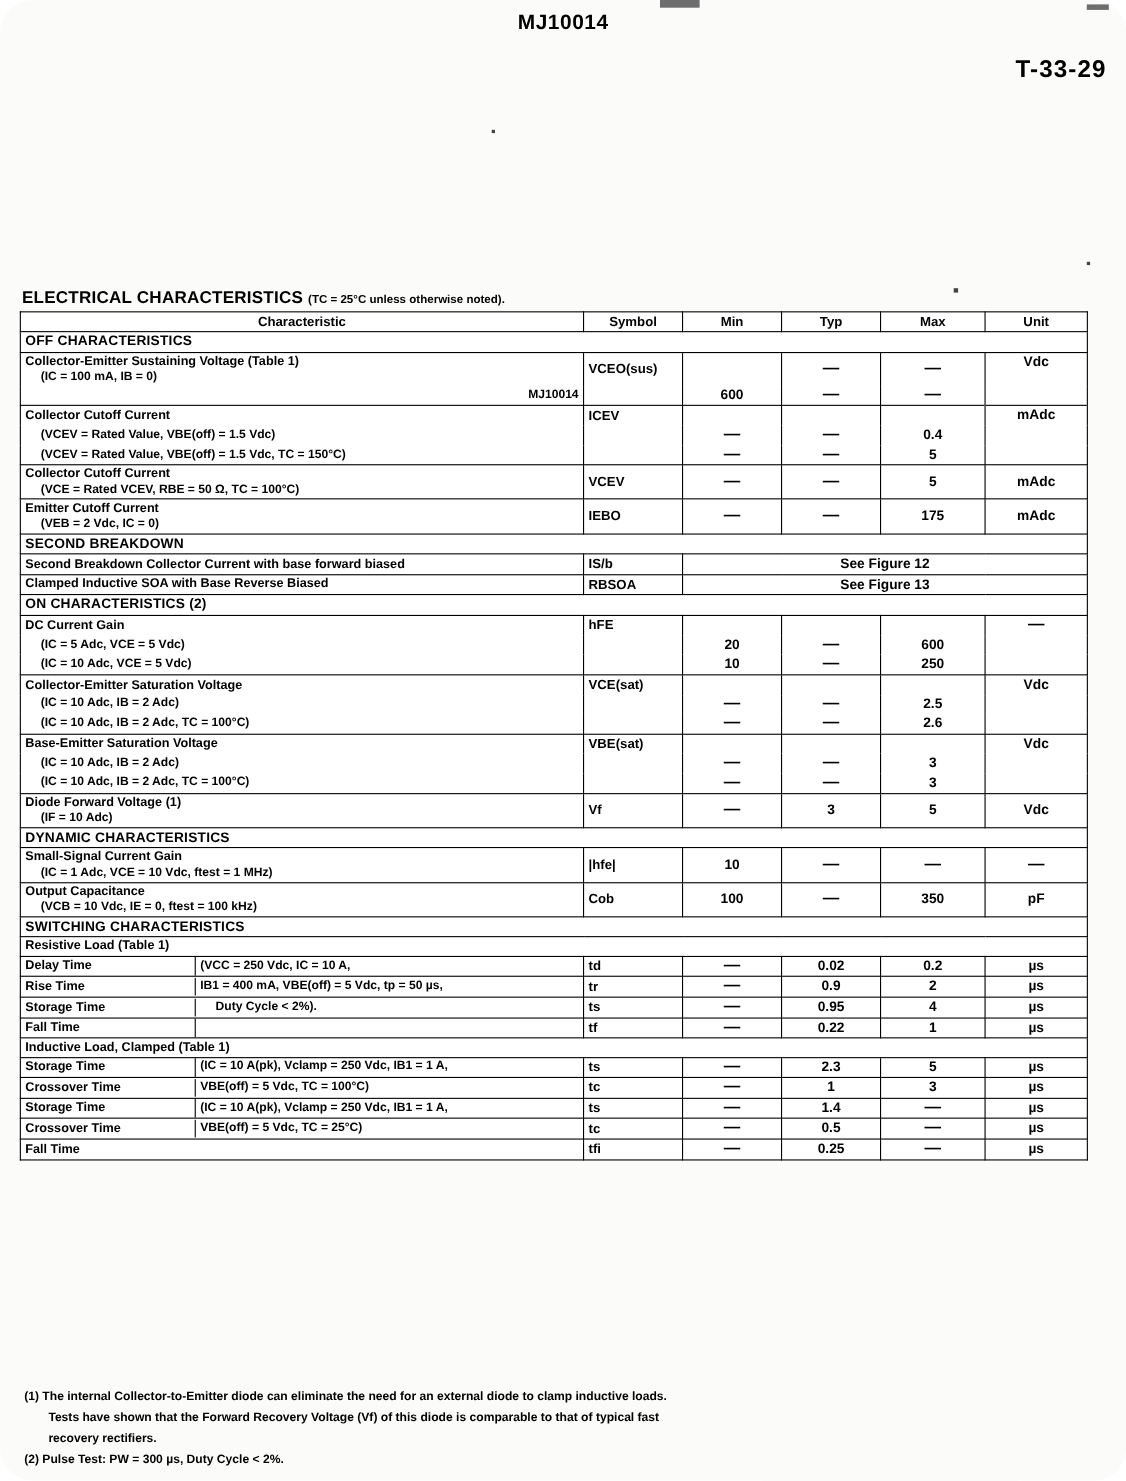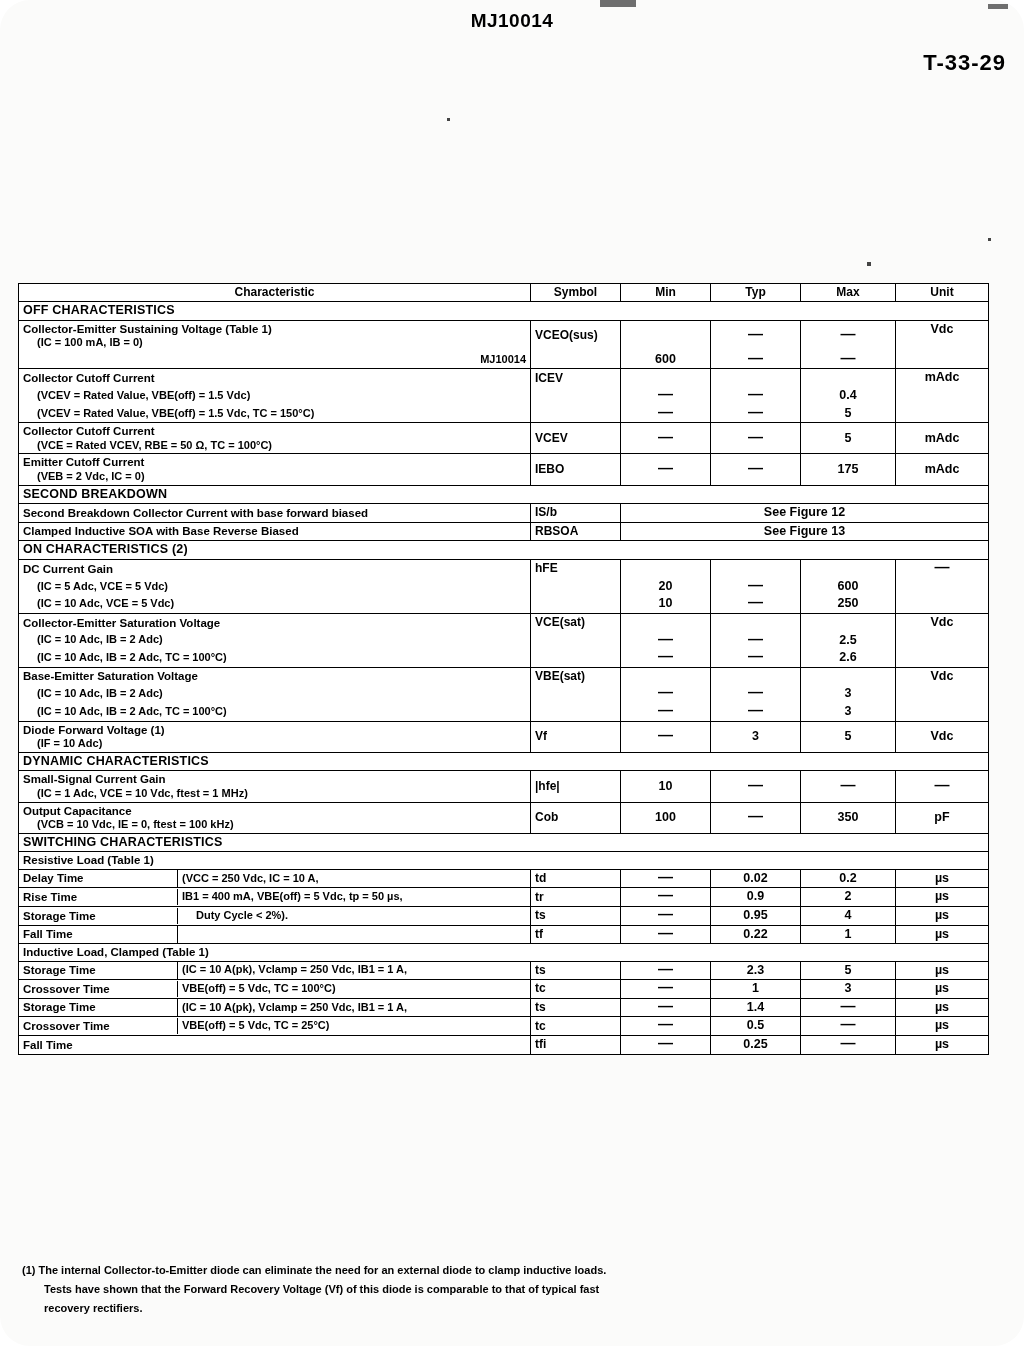--- a/index.html
+++ b/index.html
@@ -141,20 +141,24 @@
 
   <div class="smudge-a"></div>
   <div class="smudge-b"></div>
   <div class="dot-a"></div>
   <div class="dot-b"></div>
   <div class="dot-c"></div>
 
   <div class="part-title">MJ10014</div>
   <div class="doc-code">T-33-29</div>
 
+  <div class="sect-head">
+    <span>ELECTRICAL CHARACTERISTICS</span>
+    <span class="cond">(TC = 25°C unless otherwise noted).</span>
+  </div>
 
   <table class="spec">
     <colgroup>
       <col class="col-char">
         <col class="col-sym">
         <col class="col-min">
       <col class="col-typ">
         <col class="col-max">
         <col class="col-unit">
     </colgroup>
@@ -574,15 +578,16 @@
       <td class="val"><span class="dash">—</span></td>
       <td class="val">µs</td>
     </tr>
   </tbody>
     </table>
 
   <div class="notes">
     <p>(1) The internal Collector-to-Emitter diode can eliminate the need for an external diode to clamp inductive loads.</p>
     <p class="ind">Tests have shown that the Forward Recovery Voltage (Vf) of this diode is comparable to that of typical fast</p>
     <p class="ind">recovery rectifiers.</p>
+    <p>(2) Pulse Test: PW = 300 µs, Duty Cycle &lt; 2%.</p>
   </div>
 
 </div>
 
 </body></html>

